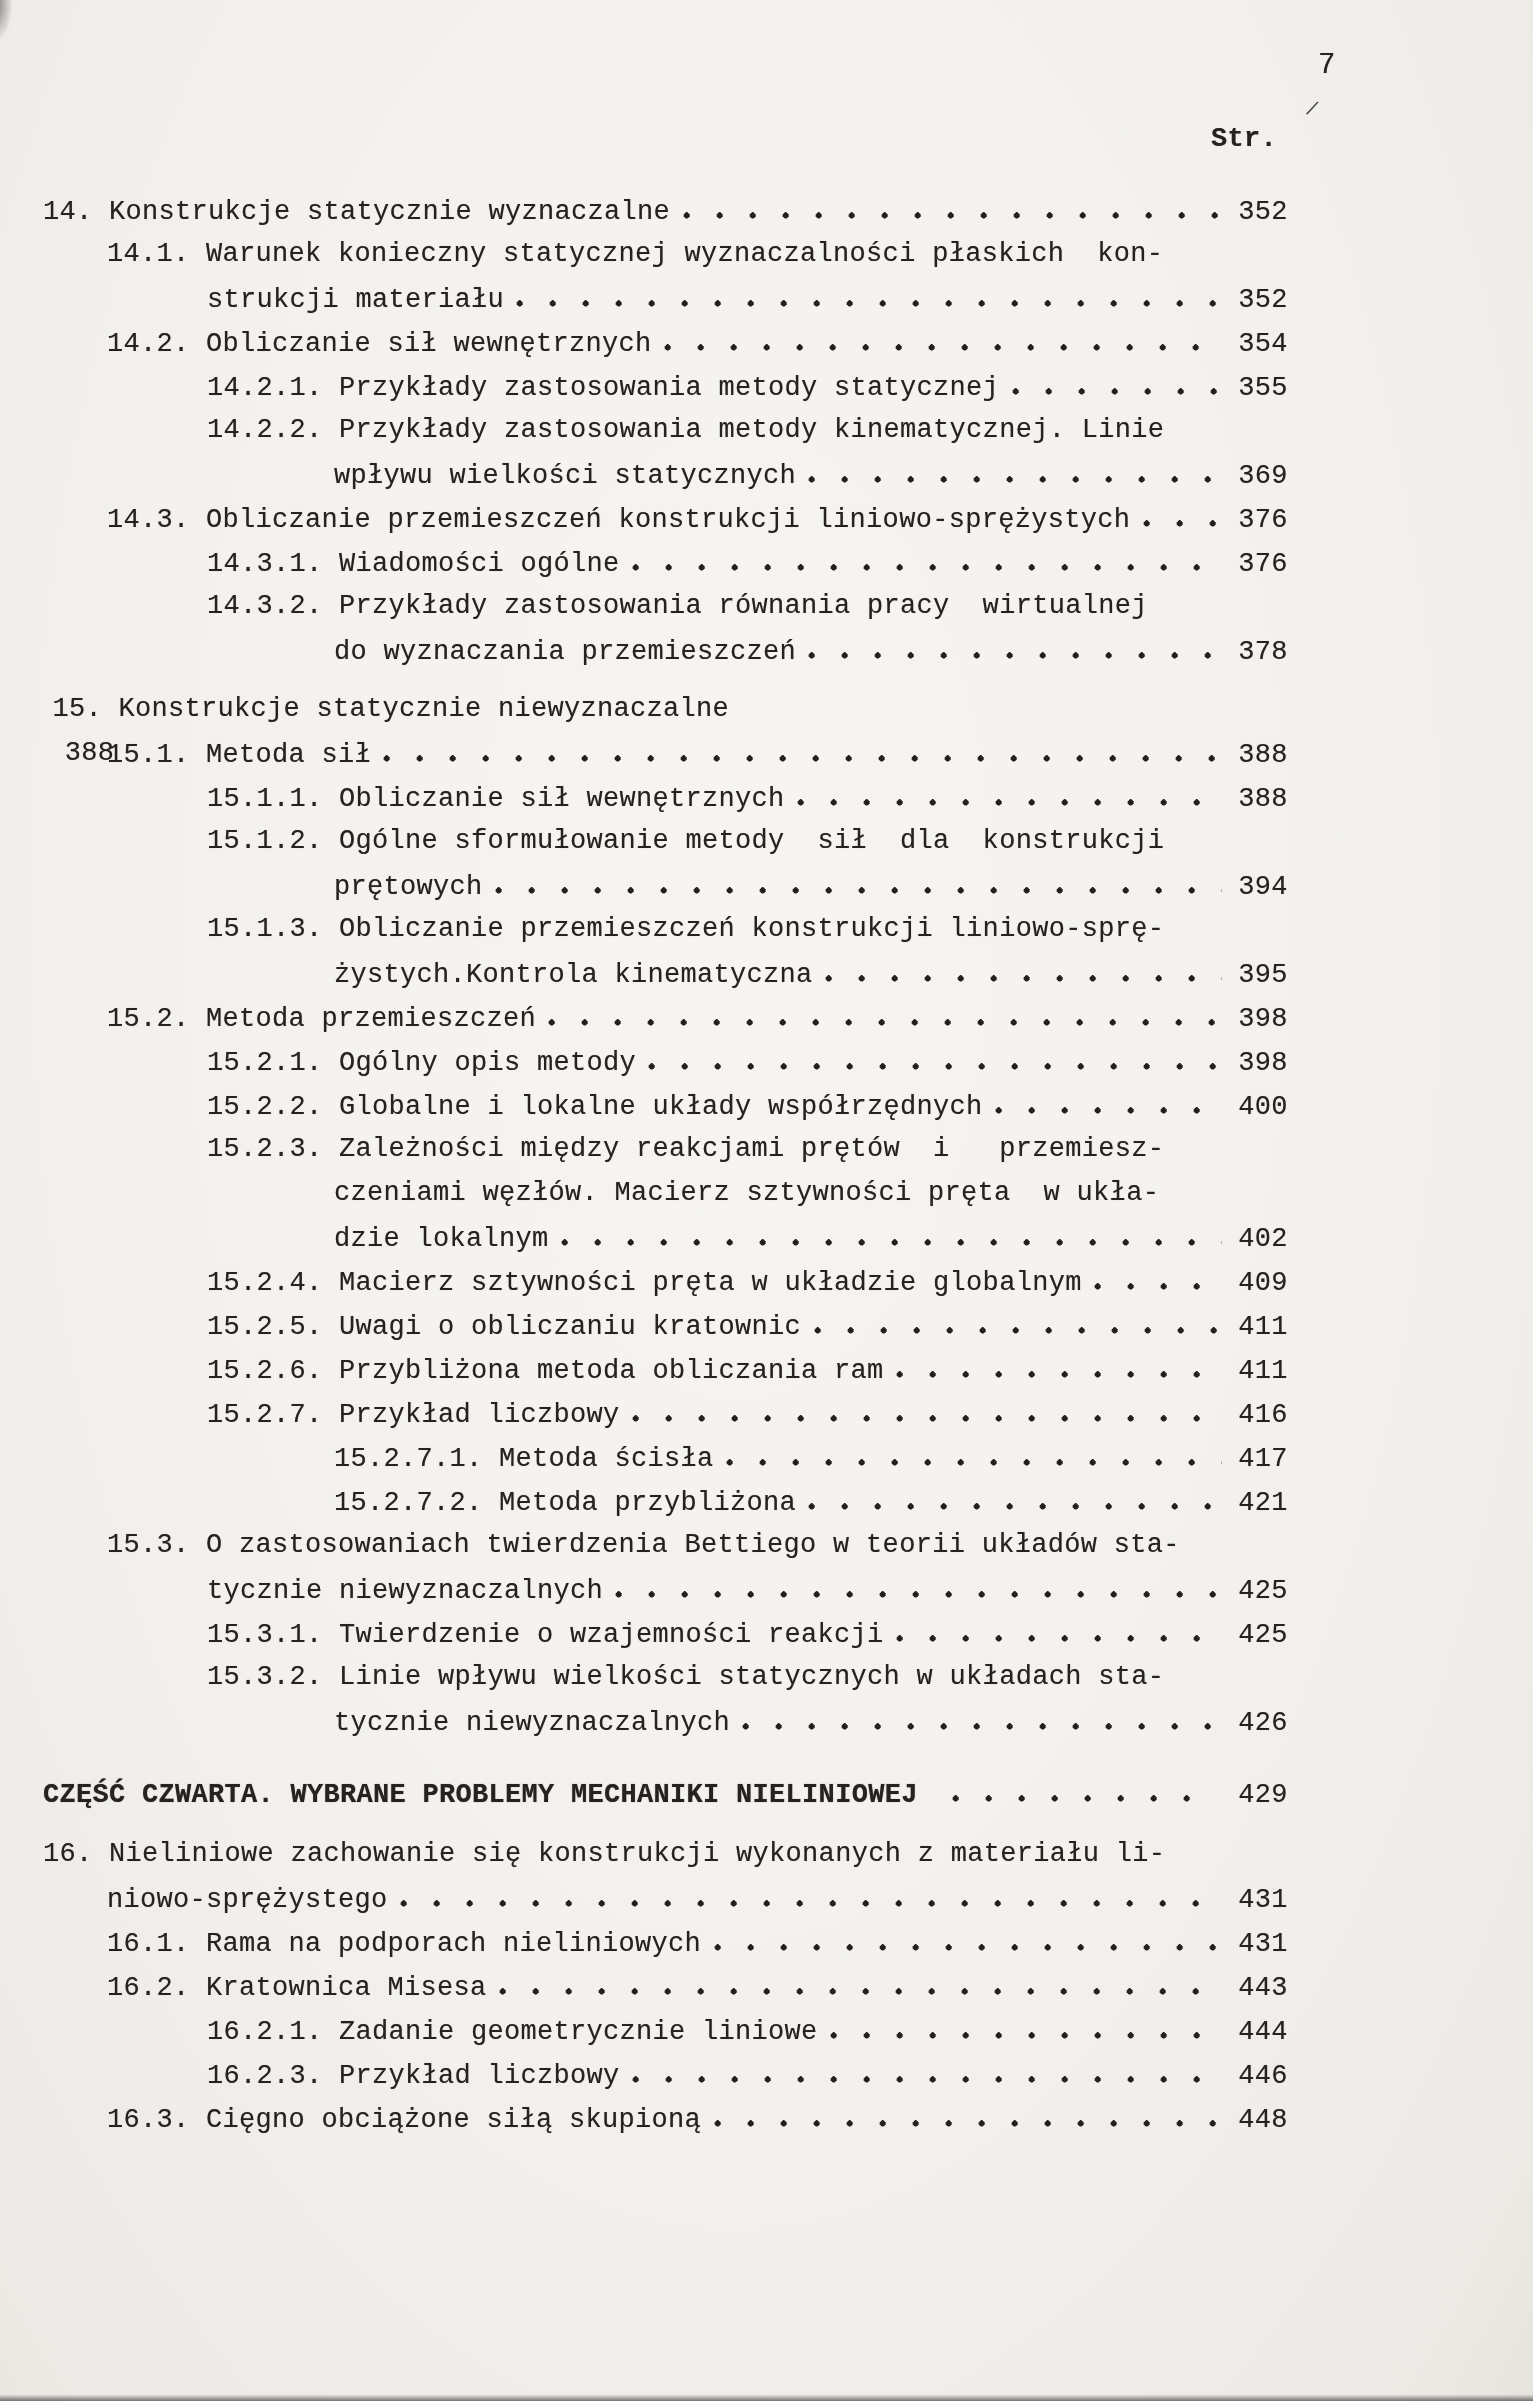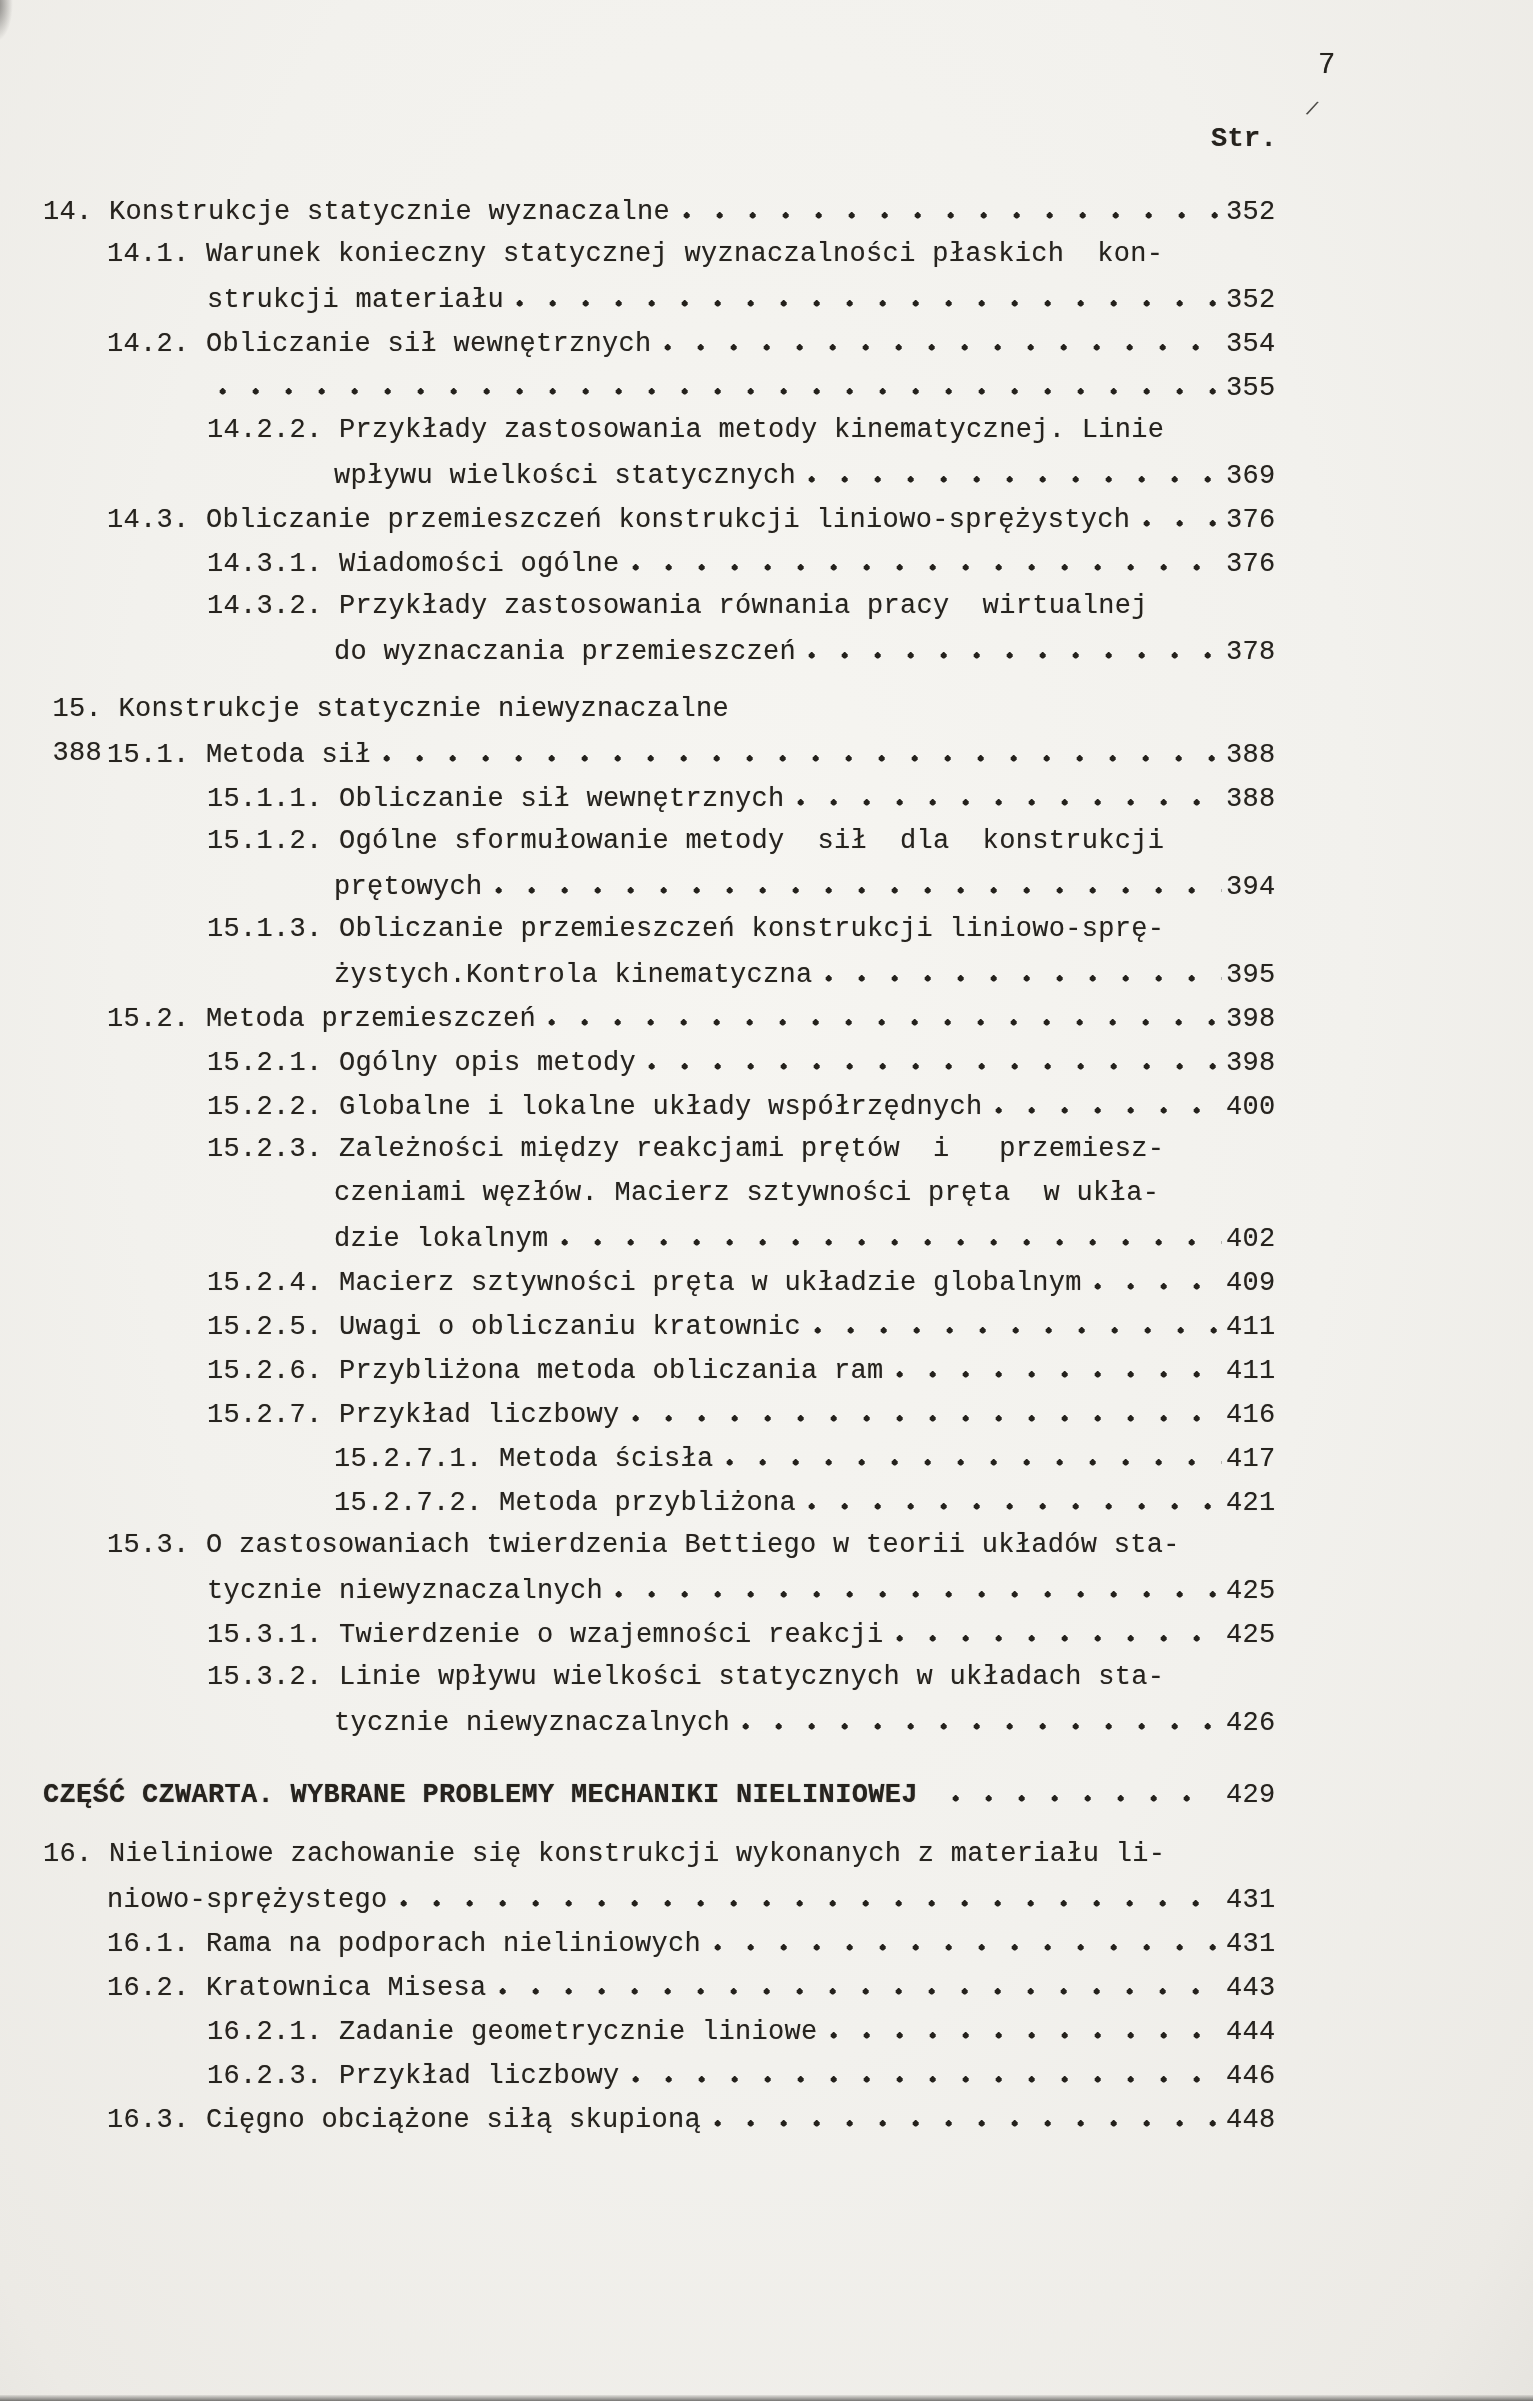--- a/index.html
+++ b/index.html
@@ -57,21 +57,21 @@
   .dots{
     flex:1 1 auto;
     height:31px;
     margin-left:9.4px;margin-right:4px;
     background-image:radial-gradient(circle 3px at 4px 3.3px, #24211c 97%, rgba(0,0,0,0) 100%);
     background-size:33px 6.7px;
     background-position:2.7px 24px;
     background-repeat:repeat-x;
   }
   .pagenum{
-    flex:0 0 74px;width:74px;text-align:left;
+    flex:0 0 74px;width:74px;text-align:center;
     font-size:27px;letter-spacing:0.3px;
     text-shadow:0 0 0.7px rgba(20,18,15,0.38);
   }
   .ind0{margin-left:43px;}
   .ind1{margin-left:107px;}
   .ind2{margin-left:207px;}
   .ind3{margin-left:334px;}
   .gap-s{margin-top:14.7px;flex-direction:column;}
   .gap-p{margin-top:28px;gap:22px;}
   .gap-c{margin-top:17.4px;}
@@ -84,21 +84,21 @@
 
   <div class="folio">7</div>
   <div class="stray-mark" style="left:1306px;top:98px;">/</div>
   <div class="col-label">Str.</div>
 
   <div class="toc">
       <div class="row ind0"><span class="label">14. Konstrukcje statycznie wyznaczalne</span><div class="dots"></div><span class="pagenum">352</span></div>
       <div class="row ind1"><span class="label">14.1. Warunek konieczny statycznej wyznaczalności płaskich  kon-</span></div>
       <div class="row ind2"><span class="label">strukcji materiału</span><div class="dots"></div><span class="pagenum">352</span></div>
       <div class="row ind1"><span class="label">14.2. Obliczanie sił wewnętrznych</span><div class="dots"></div><span class="pagenum">354</span></div>
-      <div class="row ind2"><div class="dots"></div><span class="pagenum">355</span></div>
+      <div class="row ind2"><span class="label">14.2.1. Przykłady zastosowania metody statycznej</span><div class="dots"></div><span class="pagenum">355</span></div>
       <div class="row ind2"><span class="label">14.2.2. Przykłady zastosowania metody kinematycznej. Linie</span></div>
       <div class="row ind3"><span class="label">wpływu wielkości statycznych</span><div class="dots"></div><span class="pagenum">369</span></div>
       <div class="row ind1"><span class="label">14.3. Obliczanie przemieszczeń konstrukcji liniowo-sprężystych</span><div class="dots"></div><span class="pagenum">376</span></div>
       <div class="row ind2"><span class="label">14.3.1. Wiadomości ogólne</span><div class="dots"></div><span class="pagenum">376</span></div>
       <div class="row ind2"><span class="label">14.3.2. Przykłady zastosowania równania pracy  wirtualnej</span></div>
       <div class="row ind3"><span class="label">do wyznaczania przemieszczeń</span><div class="dots"></div><span class="pagenum">378</span></div>
       <div class="row ind0 gap-s"><span class="label">15. Konstrukcje statycznie niewyznaczalne</span><div class="dots"></div><span class="pagenum">388</span></div>
       <div class="row ind1"><span class="label">15.1. Metoda sił</span><div class="dots"></div><span class="pagenum">388</span></div>
       <div class="row ind2"><span class="label">15.1.1. Obliczanie sił wewnętrznych</span><div class="dots"></div><span class="pagenum">388</span></div>
       <div class="row ind2"><span class="label">15.1.2. Ogólne sformułowanie metody  sił  dla  konstrukcji</span></div>

